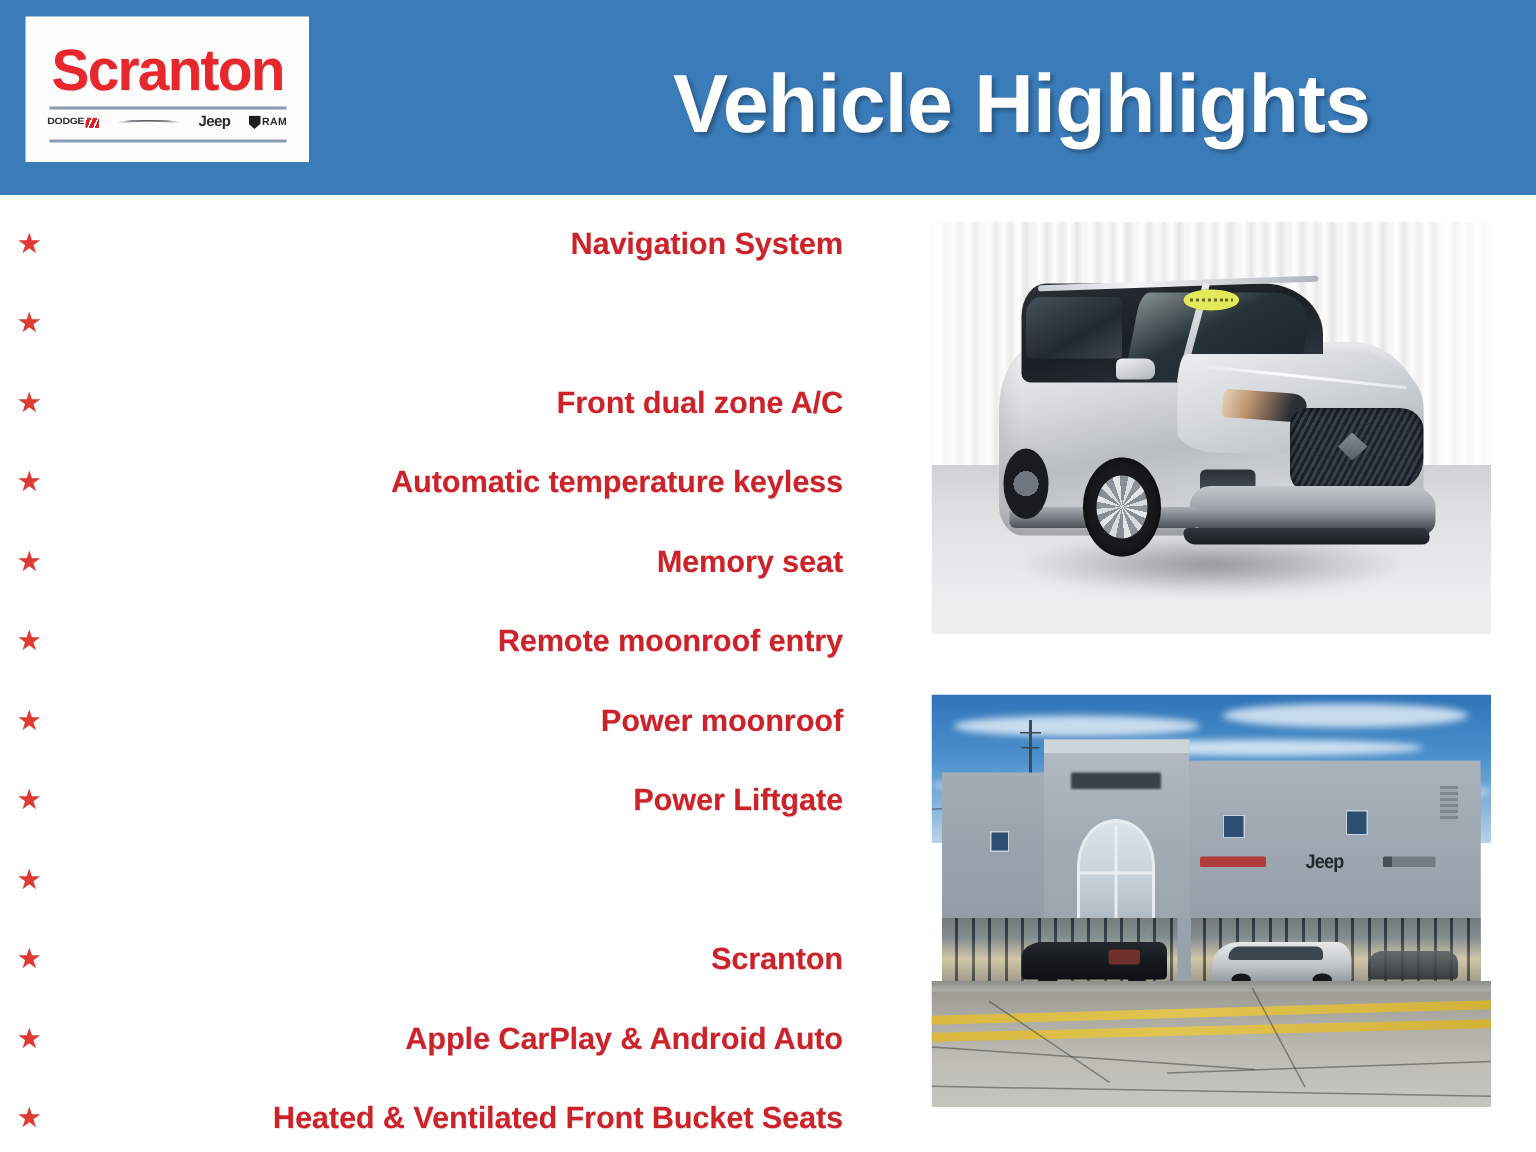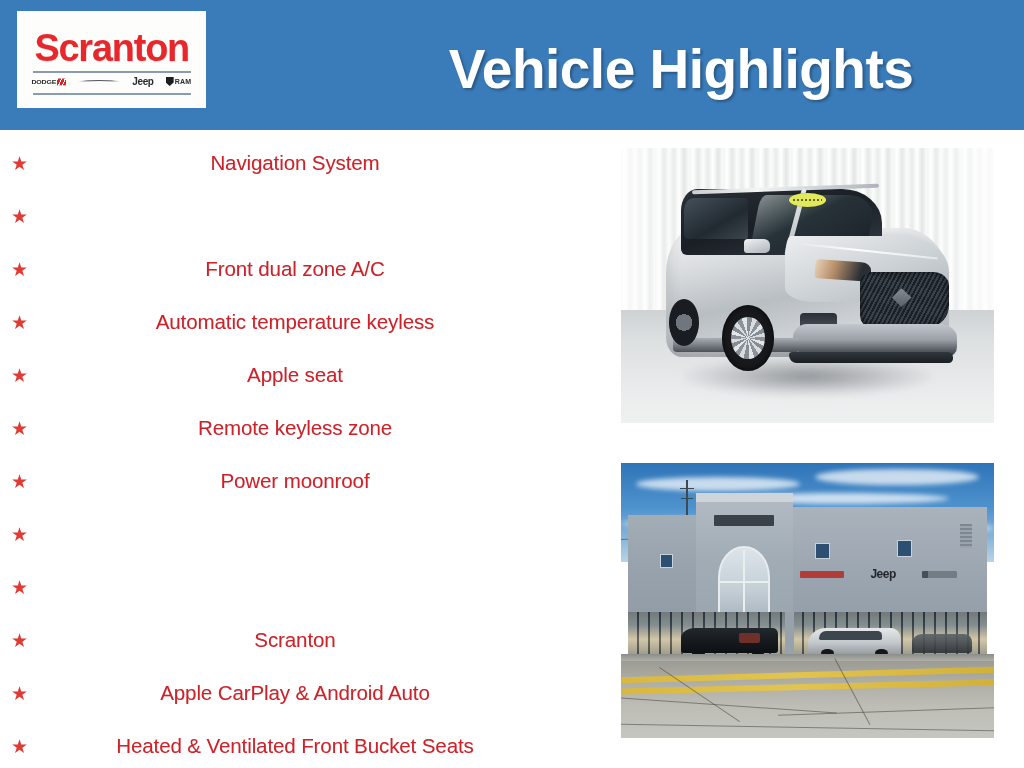--- a/index.html
+++ b/index.html
@@ -72,22 +72,22 @@
   }
   .feature-row {
     position:relative; height:53px;
     display:flex; align-items:center;
   }
   .star-icon {
     position:absolute; left:11px; top:50%; transform:translateY(-50%);
     font-size:19px; line-height:19px; color:#e03a34;
   }
   .feature-label {
-    width:100%; text-align:center; padding:0 46px 0 28px;
-    color:#cc2229; font-weight:normal; font-size:20.5px;
+    width:100%; text-align:right; padding:0 46px 0 28px;
+    color:#cc2229; font-weight:bold; font-size:20.5px;
     letter-spacing:-0.1px;
     text-shadow:0.4px 0.4px 0 rgba(190,30,40,0.18);
   }
 
   
   .photo {
     position:absolute; overflow:hidden; background:#ffffff;
   }
   #vehicle-photo { left:621px; top:148px; width:373px; height:275px; }
   #dealership-photo { left:621px; top:463px; width:373px; height:275px; }
@@ -438,32 +438,33 @@
   <div class="feature-row">
     <span class="star-icon">★</span>
     <span class="feature-label">Front dual zone A/C</span>
   </div>
   <div class="feature-row">
     <span class="star-icon">★</span>
     <span class="feature-label">Automatic temperature keyless</span>
   </div>
   <div class="feature-row">
     <span class="star-icon">★</span>
-    <span class="feature-label">Apple seat</span>
-  </div>
-  <div class="feature-row">
-    <span class="star-icon">★</span>
-    <span class="feature-label">Remote keyless zone</span>
+    <span class="feature-label">Memory seat</span>
+  </div>
+  <div class="feature-row">
+    <span class="star-icon">★</span>
+    <span class="feature-label">Remote moonroof entry</span>
   </div>
   <div class="feature-row">
     <span class="star-icon">★</span>
     <span class="feature-label">Power moonroof</span>
   </div>
   <div class="feature-row">
     <span class="star-icon">★</span>
+    <span class="feature-label">Power Liftgate</span>
   </div>
   <div class="feature-row">
     <span class="star-icon">★</span>
   </div>
   <div class="feature-row">
     <span class="star-icon">★</span>
     <span class="feature-label">Scranton</span>
   </div>
   <div class="feature-row">
     <span class="star-icon">★</span>

